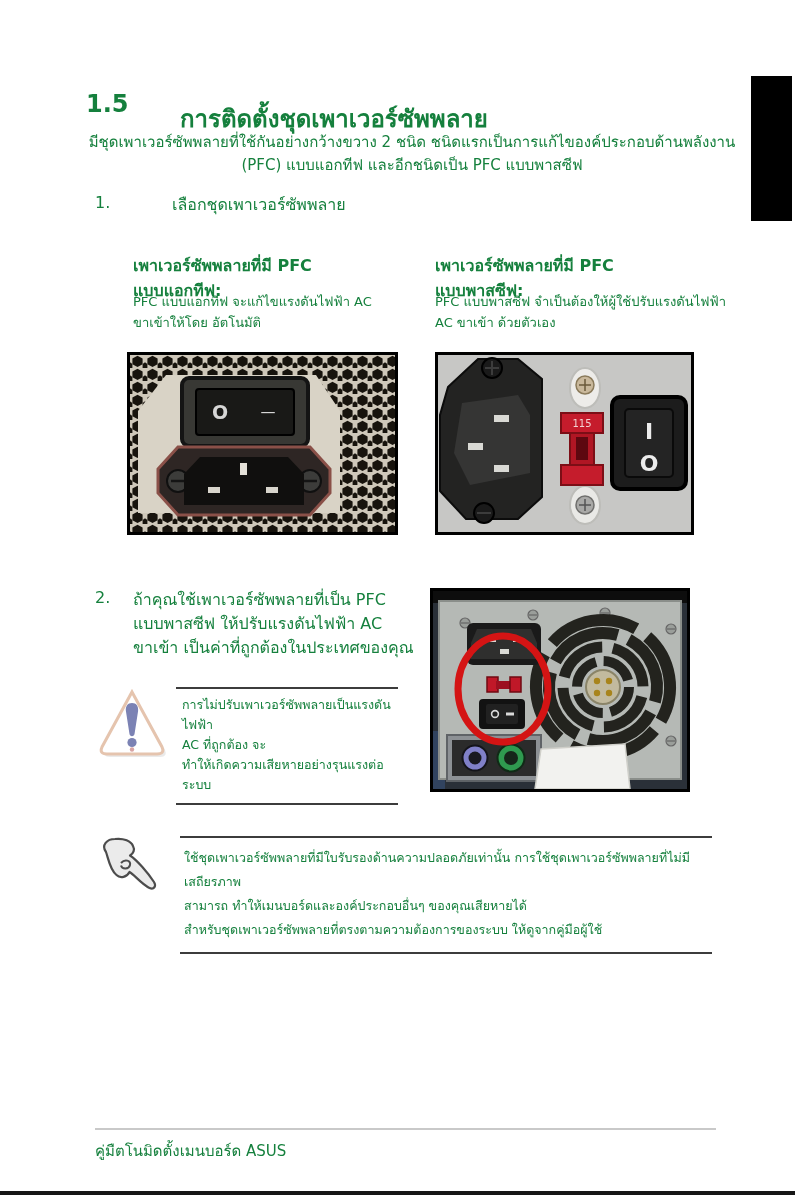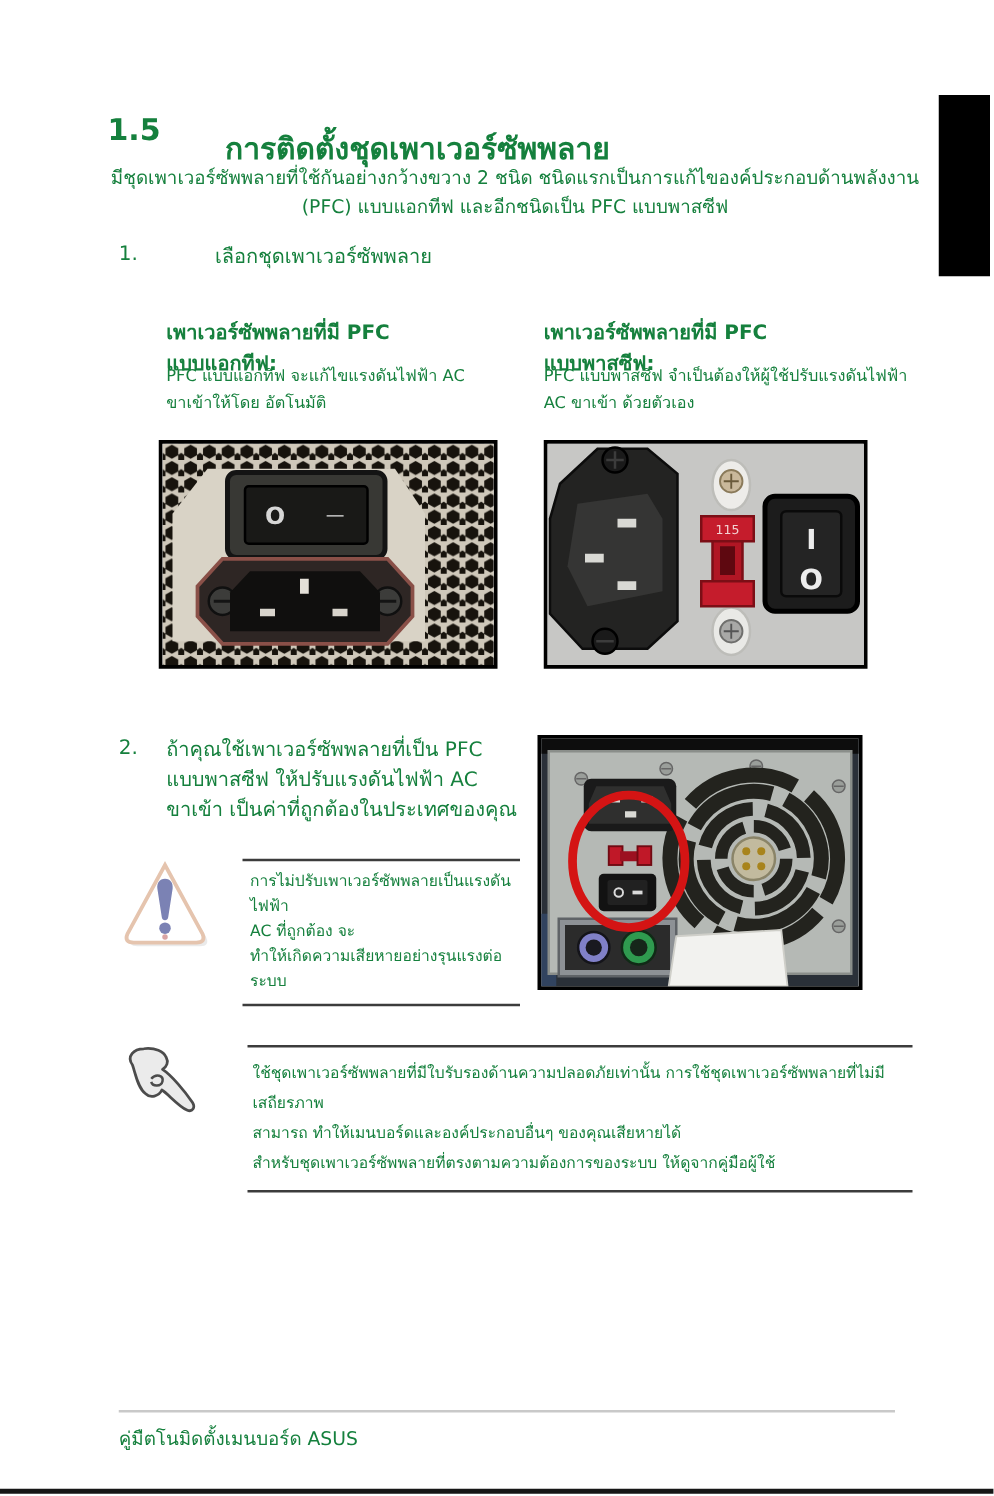--- a/index.html
+++ b/index.html
@@ -11,21 +11,21 @@
   .preline{white-space:pre-line;}
   .title-num{font-size:24px;font-weight:bold;}
   .title-txt{font-size:24px;font-weight:bold;}
   .body-txt{font-size:15px;line-height:23px;text-align:center;}
   .step-num{font-size:16px;}
   .step-txt{font-size:16px;line-height:24px;}
   .col-head{font-size:16px;font-weight:bold;line-height:25px;margin-top:20px;}
   .col-body{font-size:13px;line-height:21px;}
   .small-txt{font-size:12.5px;line-height:20px;}
   .note-txt{font-size:12.5px;line-height:24px;}
-  .rule-box{border-top:2px solid #3c3c3c;border-bottom:2px solid #3c3c3c;margin-left:18px;}
+  .rule-box{border-top:2px solid #3c3c3c;border-bottom:2px solid #3c3c3c;}
   .photo{border:3px solid #000;box-sizing:border-box;}
   .footer-rule{height:2px;background:#c9c9c9;}
   .footer-txt{font-size:15px;}
   .black-tab{background:#000;}
   .bottom-line{background:#161616;}
 </style>
 </head>
 <body>
 
 <div id="page">

